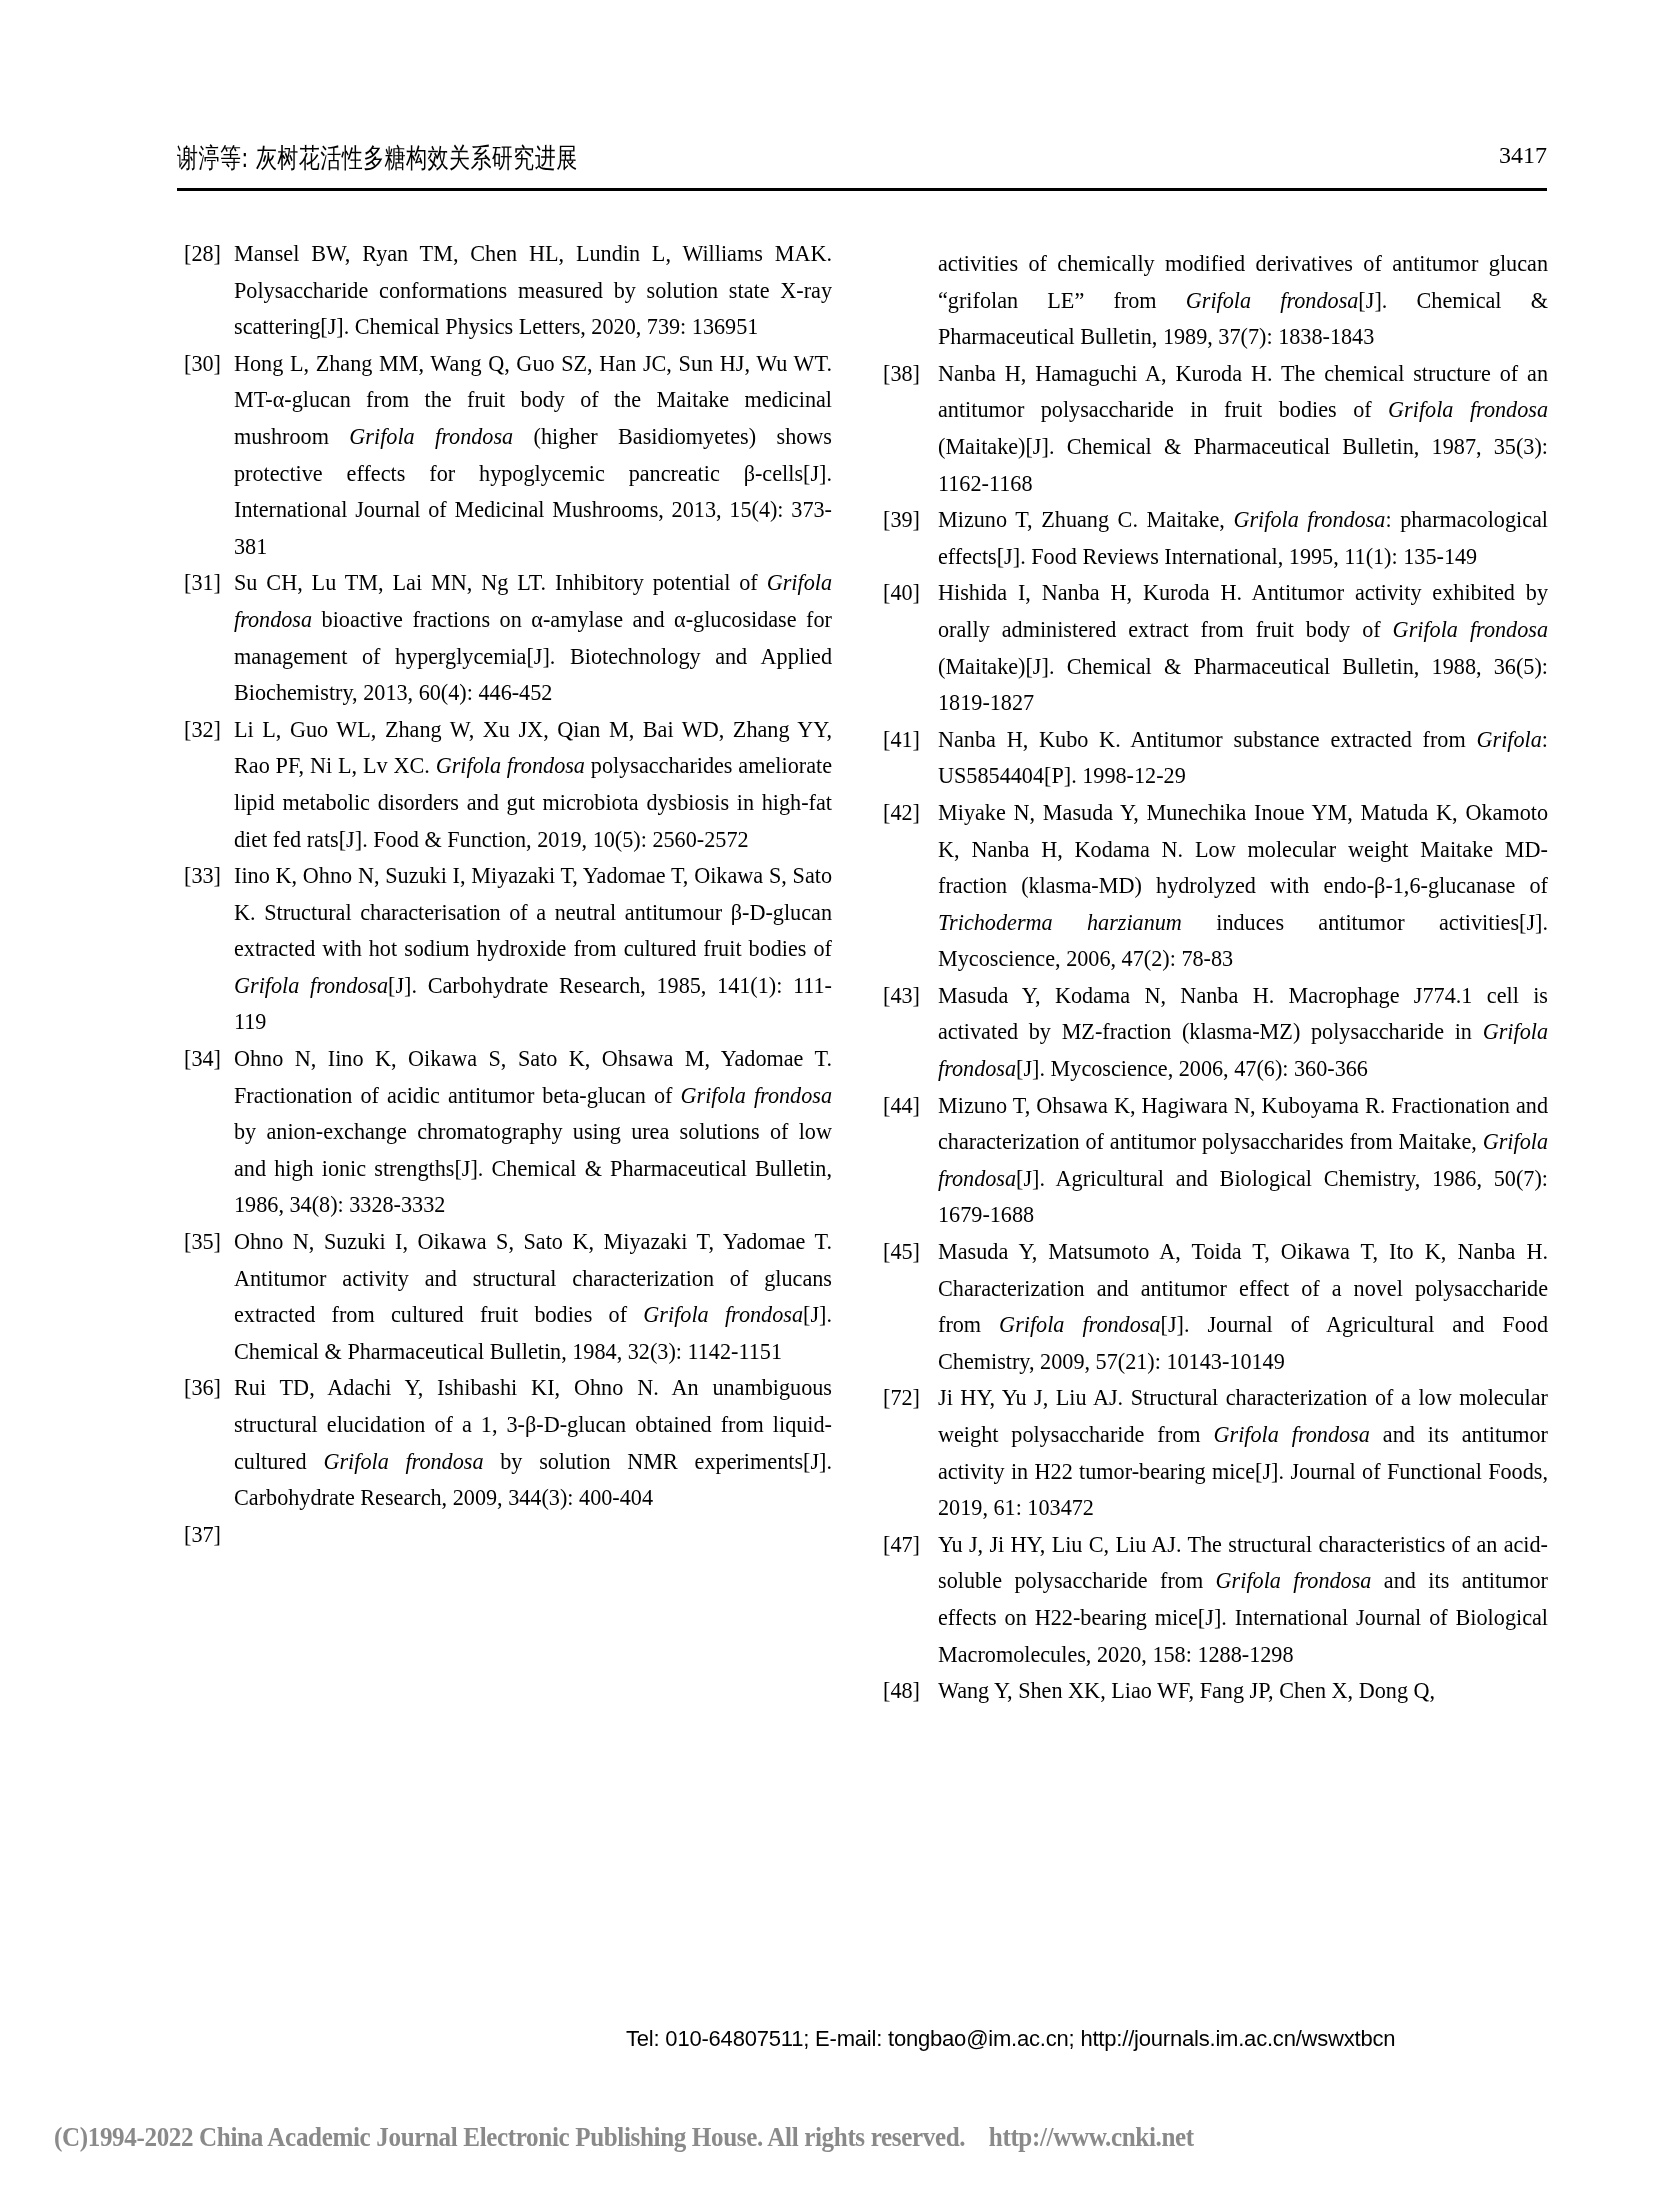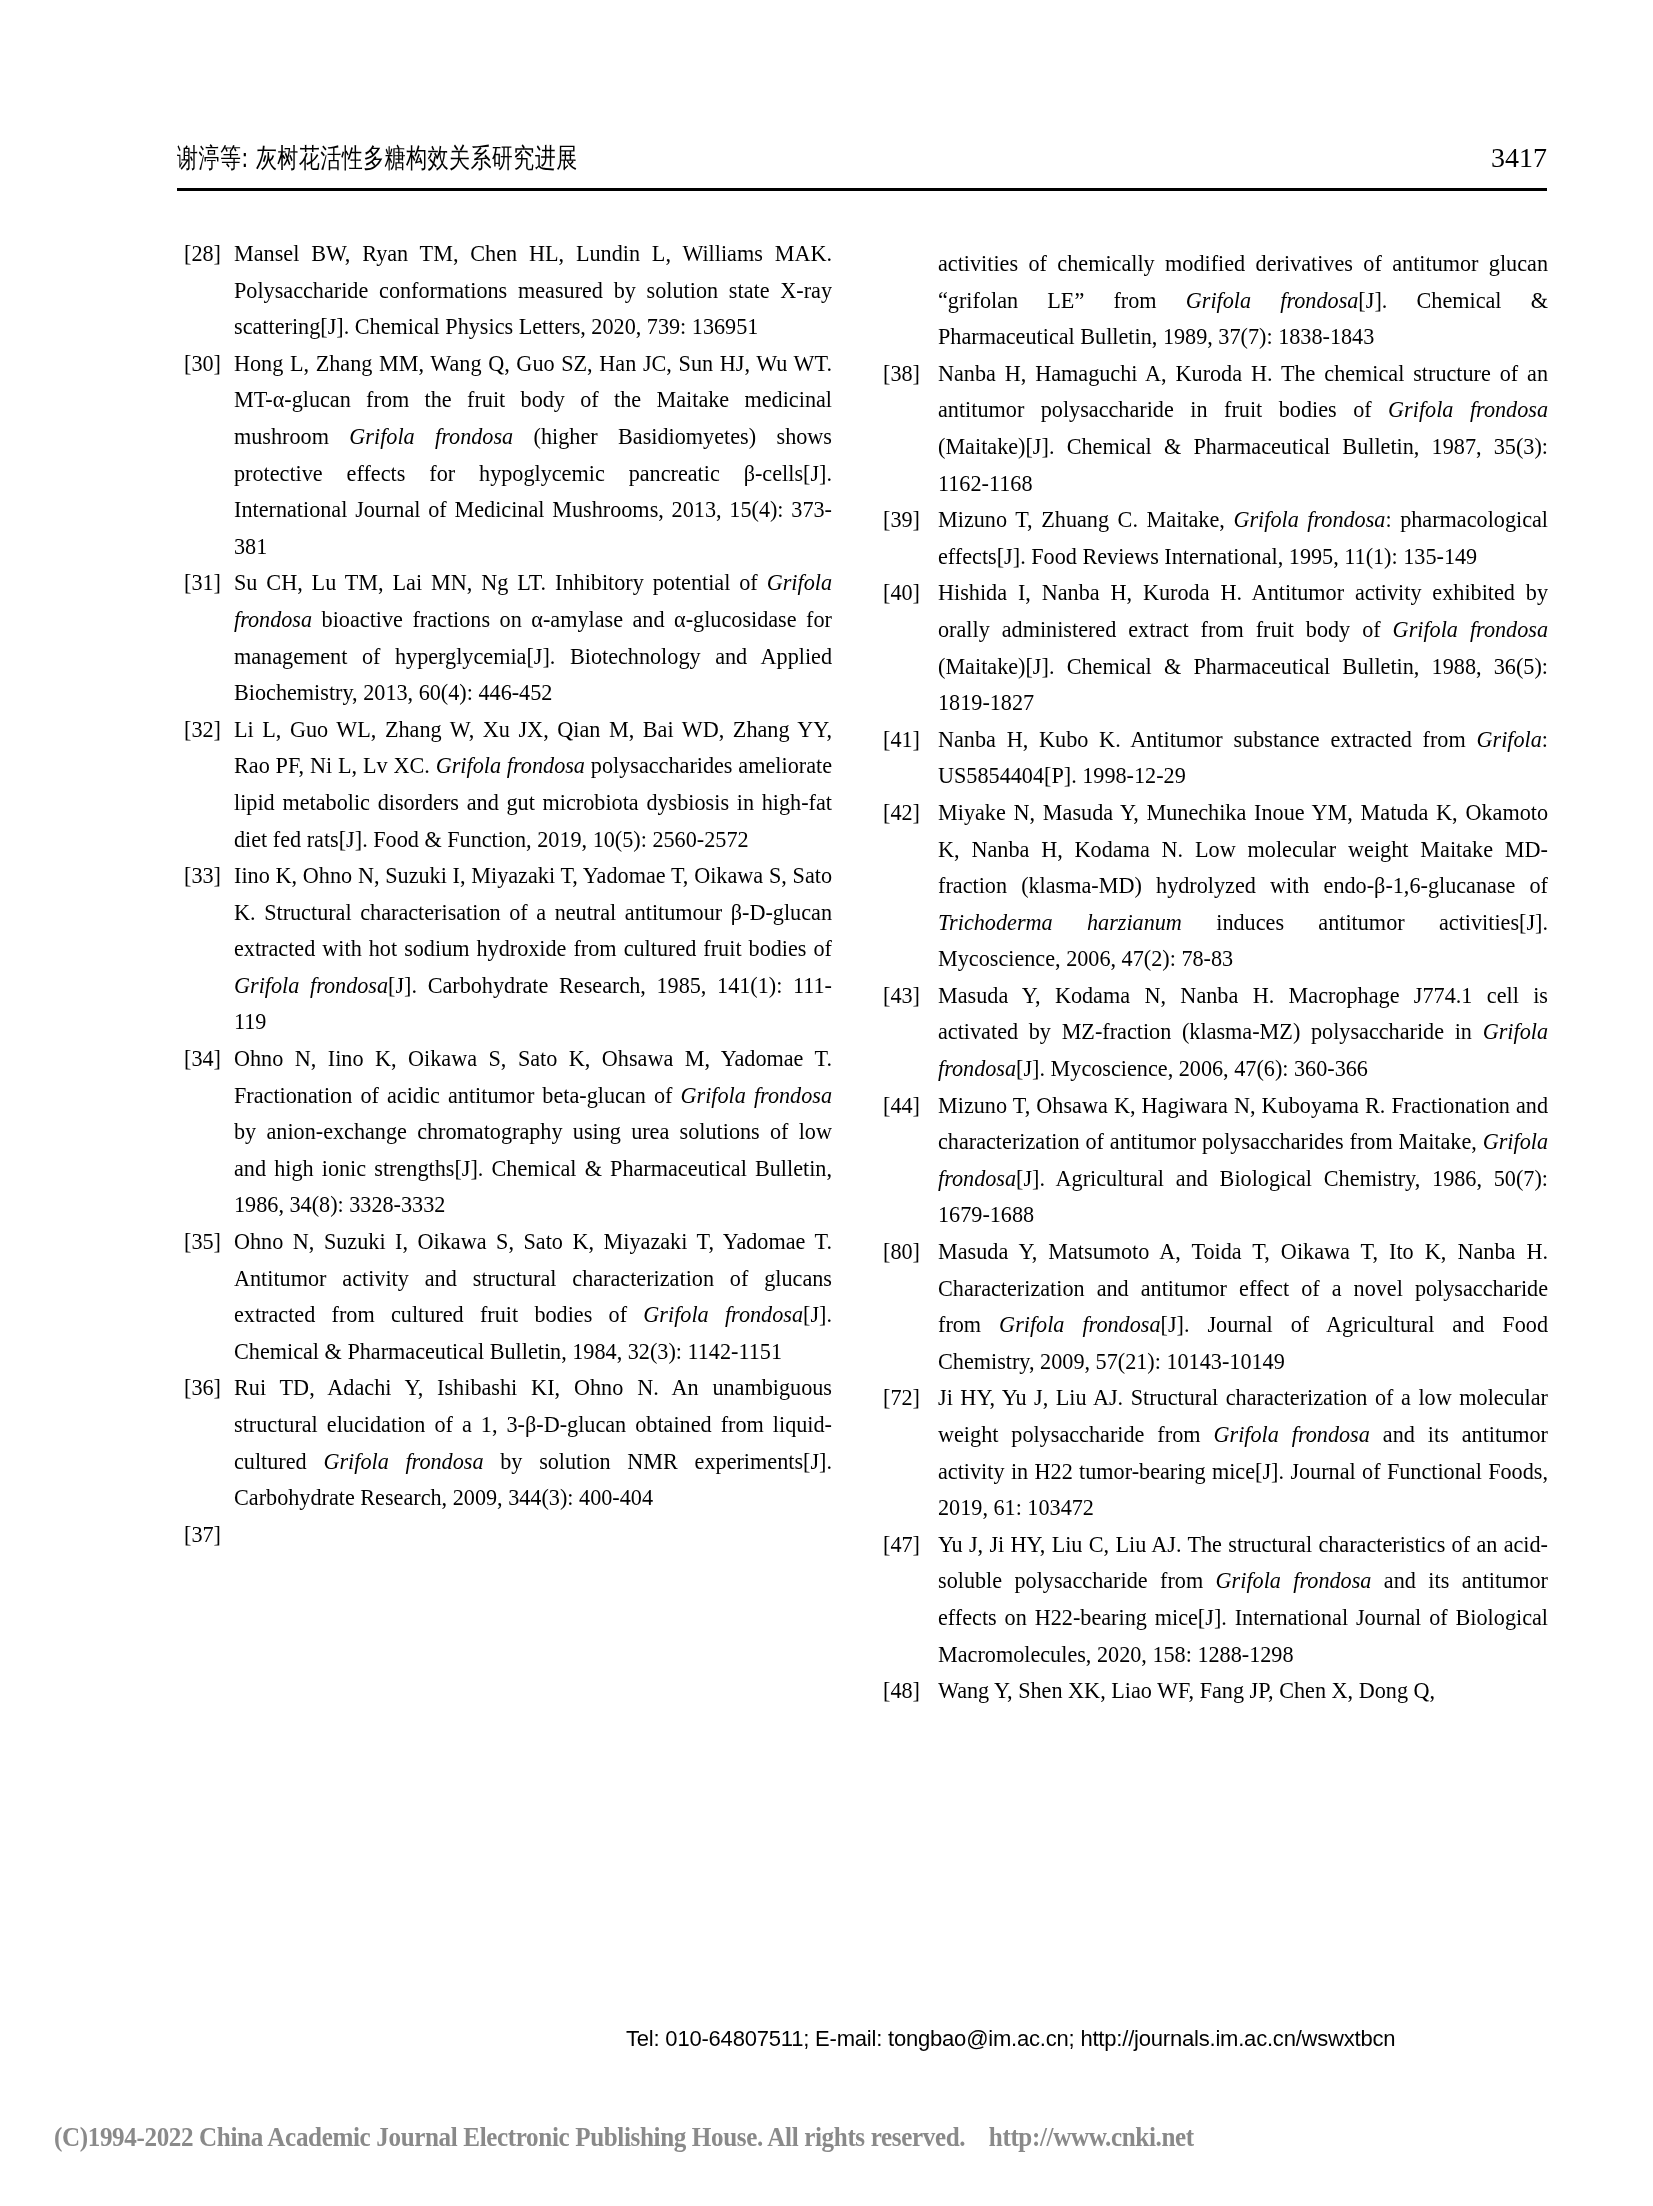--- a/index.html
+++ b/index.html
@@ -1,21 +1,21 @@
 <!DOCTYPE html>
 <html><head>
 <meta charset="utf-8">
 <style>
   html, body { margin: 0; padding: 0; background: #ffffff; }
   body { width: 1653px; height: 2206px; position: relative; overflow: hidden;
          font-family: "Liberation Serif", "DejaVu Serif", serif; color: #000; }
   .header { position: absolute; left: 177px; top: 140px; width: 1370px; height: 40px; }
   .header-title { position: absolute; left: 0; top: 0; font-size: 27px; letter-spacing: 0.5px;
                   font-family: "DejaVu Sans", sans-serif; transform: scaleX(0.78); transform-origin: left top; }
-  .header-page { position: absolute; right: 0; top: 2px; font-size: 28px; }
+  .header-page { position: absolute; right: 0; top: 2px; font-size: 24px; }
   .header-rule { position: absolute; left: 177px; top: 188px; width: 1370px; height: 3px; background: #000; }
 
   .col { position: absolute; top: 236px; font-size: 22.2px; line-height: 36.6px; }
   .col-left { left: 184px; width: 648px; }
   .col-right { left: 883px; width: 665px; }
 
   .ref { position: relative; padding-left: 50px; text-align: justify; text-align-last: left; }
   .col-right .ref { padding-left: 55px; }
   .ref-num { position: absolute; left: 0; top: 0; }
   .ref.cont { padding-left: 55px; margin-top: 10px; }
@@ -49,20 +49,20 @@
   </div>
 <div class="col col-right">
     <div class="ref cont"><span>activities of chemically modified derivatives of antitumor glucan “grifolan LE” from </span><i>Grifola frondosa</i><span>[J]. Chemical &amp; Pharmaceutical Bulletin, 1989, 37(7): 1838-1843</span></div>
     <div class="ref"><span class="ref-num">[38]</span><span>Nanba H, Hamaguchi A, Kuroda H. The chemical structure of an antitumor polysaccharide in fruit bodies of </span><i>Grifola frondosa</i><span> (Maitake)[J]. Chemical &amp; Pharmaceutical Bulletin, 1987, 35(3): 1162-1168</span></div>
     <div class="ref"><span class="ref-num">[39]</span><span>Mizuno T, Zhuang C. Maitake, </span><i>Grifola frondosa</i><span>: pharmacological effects[J]. Food Reviews International, 1995, 11(1): 135-149</span></div>
     <div class="ref"><span class="ref-num">[40]</span><span>Hishida I, Nanba H, Kuroda H. Antitumor activity exhibited by orally administered extract from fruit body of </span><i>Grifola frondosa</i><span> (Maitake)[J]. Chemical &amp; Pharmaceutical Bulletin, 1988, 36(5): 1819-1827</span></div>
     <div class="ref"><span class="ref-num">[41]</span><span>Nanba H, Kubo K. Antitumor substance extracted from </span><i>Grifola</i><span>: US5854404[P]. 1998-12-29</span></div>
     <div class="ref"><span class="ref-num">[42]</span><span>Miyake N, Masuda Y, Munechika Inoue YM, Matuda K, Okamoto K, Nanba H, Kodama N. Low molecular weight Maitake MD-fraction (klasma-MD) hydrolyzed with endo-β-1,6-glucanase of </span><i>Trichoderma harzianum</i><span> induces antitumor activities[J]. Mycoscience, 2006, 47(2): 78-83</span></div>
     <div class="ref"><span class="ref-num">[43]</span><span>Masuda Y, Kodama N, Nanba H. Macrophage J774.1 cell is activated by MZ-fraction (klasma-MZ) polysaccharide in </span><i>Grifola frondosa</i><span>[J]. Mycoscience, 2006, 47(6): 360-366</span></div>
     <div class="ref"><span class="ref-num">[44]</span><span>Mizuno T, Ohsawa K, Hagiwara N, Kuboyama R. Fractionation and characterization of antitumor polysaccharides from Maitake, </span><i>Grifola frondosa</i><span>[J]. Agricultural and Biological Chemistry, 1986, 50(7): 1679-1688</span></div>
-    <div class="ref"><span class="ref-num">[80]</span><span>Masuda Y, Matsumoto A, Toida T, Oikawa T, Ito K, Nanba H. Characterization and antitumor effect of a novel polysaccharide from </span><i>Grifola frondosa</i><span>[J]. Journal of Agricultural and Food Chemistry, 2009, 57(21): 10143-10149</span></div>
+    <div class="ref"><span class="ref-num">[45]</span><span>Masuda Y, Matsumoto A, Toida T, Oikawa T, Ito K, Nanba H. Characterization and antitumor effect of a novel polysaccharide from </span><i>Grifola frondosa</i><span>[J]. Journal of Agricultural and Food Chemistry, 2009, 57(21): 10143-10149</span></div>
     <div class="ref"><span class="ref-num">[72]</span><span>Ji HY, Yu J, Liu AJ. Structural characterization of a low molecular weight polysaccharide from </span><i>Grifola frondosa</i><span> and its antitumor activity in H22 tumor-bearing mice[J]. Journal of Functional Foods, 2019, 61: 103472</span></div>
     <div class="ref"><span class="ref-num">[47]</span><span>Yu J, Ji HY, Liu C, Liu AJ. The structural characteristics of an acid-soluble polysaccharide from </span><i>Grifola frondosa</i><span> and its antitumor effects on H22-bearing mice[J]. International Journal of Biological Macromolecules, 2020, 158: 1288-1298</span></div>
     <div class="ref"><span class="ref-num">[48]</span><span>Wang Y, Shen XK, Liao WF, Fang JP, Chen X, Dong Q,</span></div>
   </div>
 
 <div class="contact">Tel: 010-64807511; E-mail: tongbao@im.ac.cn; http://journals.im.ac.cn/wswxtbcn</div>
 <div class="copyright">(C)1994-2022 China Academic Journal Electronic Publishing House. All rights reserved.    http://www.cnki.net</div>
 
 </body></html>

